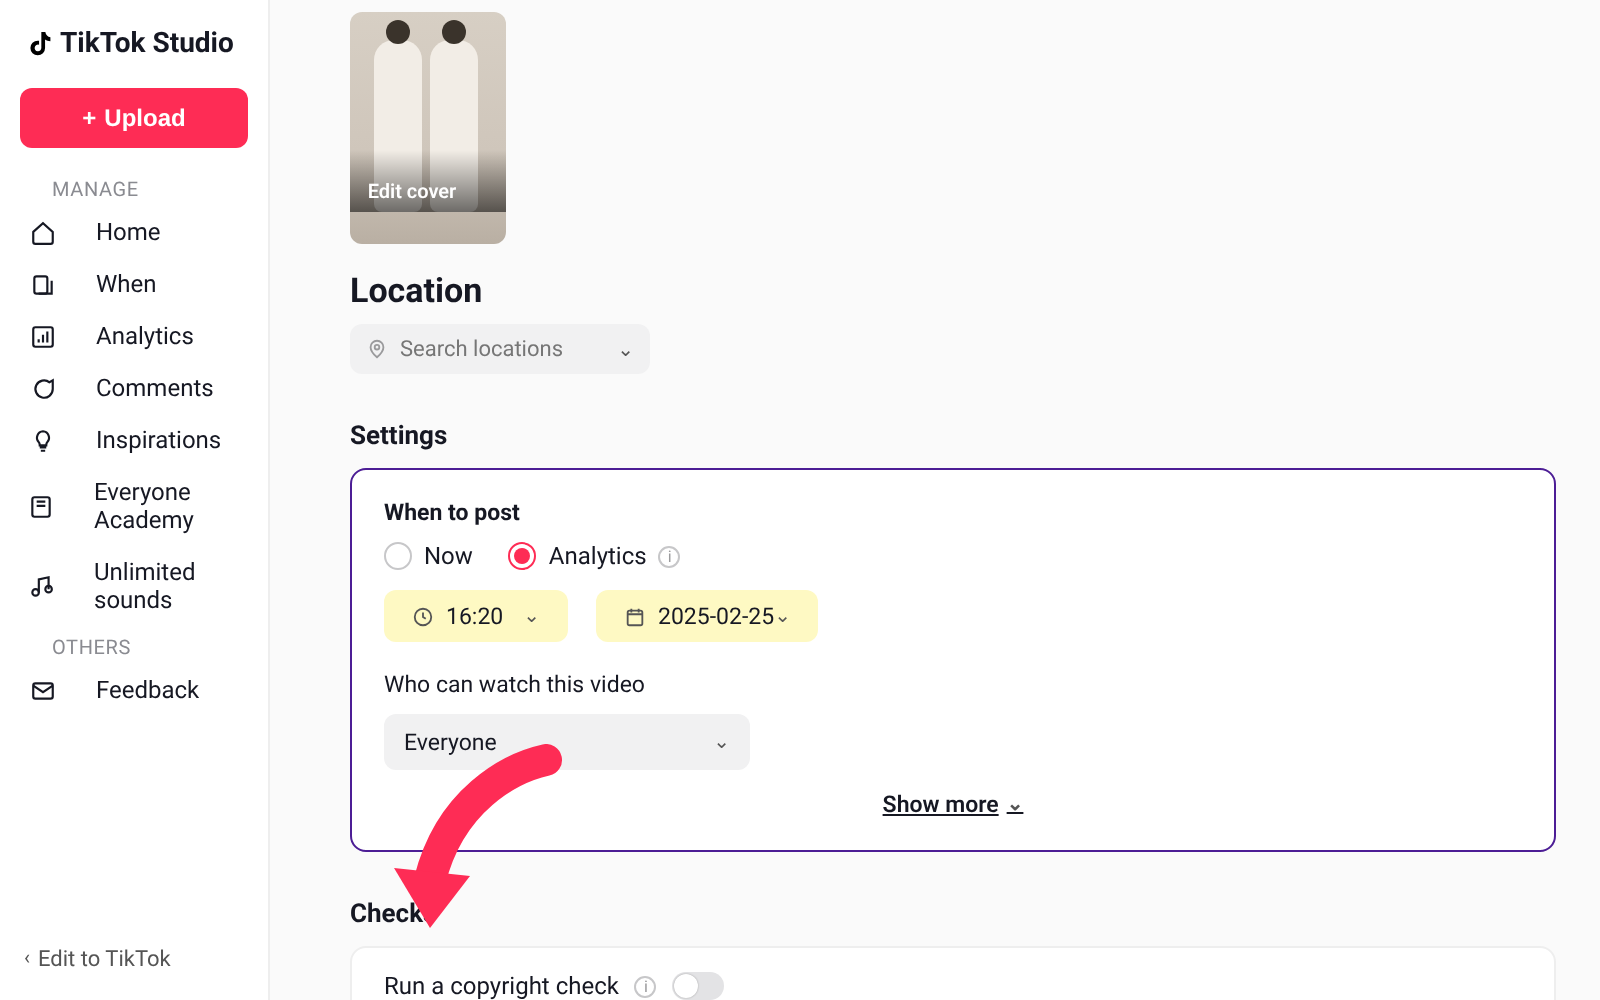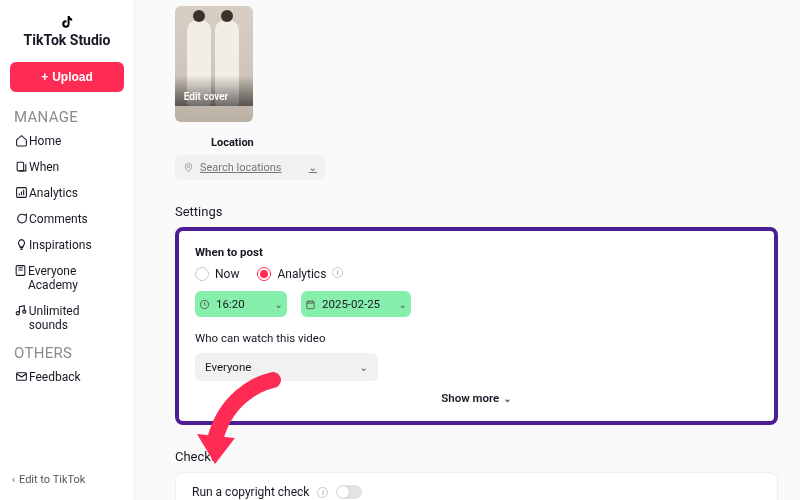--- a/index.html
+++ b/index.html
@@ -1,54 +1,54 @@
 <!DOCTYPE html>
 <html><head>
 <meta charset="utf-8">
 <style>
   * { box-sizing: border-box; margin: 0; padding: 0; }
   body { font-family: -apple-system, BlinkMacSystemFont, "Segoe UI", Roboto, Helvetica, Arial, sans-serif; background: #fafafa; color: #161823; width: 800px; height: 500px; overflow: hidden; position: relative; }
   .app { display: flex; height: 100%; }
   
   .sidebar { width: 135px; background: #fff; border-right: 1px solid #eee; display: flex; flex-direction: column; padding: 10px 8px 0 8px; }
-  .logo { display: flex; align-items: center; gap: 2px; font-weight: 700; font-size: 14px; padding: 4px 4px 8px 4px; flex-direction: column; }
+  .logo { display: flex; align-items: center; gap: 2px; font-weight: 700; font-size: 14px; padding: 4px 4px 8px 4px; }
   .logo svg { width: 16px; height: 16px; }
   .upload-btn { background: #fe2c55; color: #fff; border: none; border-radius: 6px; font-weight: 600; font-size: 12px; padding: 8px 0; cursor: pointer; display: flex; align-items: center; justify-content: center; gap: 4px; margin: 6px 2px 10px 2px; }
-  .section-label { font-size: 15px; letter-spacing: 0.3px; color: #8a8b91; text-transform: uppercase; padding: 6px 6px 2px 6px; }
-  .nav-item { display: flex; align-items: flex-start; gap: 1px; font-size: 12px; color: #161823; padding: 6px 6px; border-radius: 6px; cursor: pointer; }
+  .section-label { font-size: 10px; letter-spacing: 0.3px; color: #8a8b91; text-transform: uppercase; padding: 6px 6px 2px 6px; margin-left: 12px; }
+  .nav-item { display: flex; align-items: center; gap: 20px; font-size: 12px; color: #161823; padding: 6px 6px; border-radius: 6px; cursor: pointer; }
   .nav-item .icon { width: 14px; display: inline-flex; align-items: center; justify-content: center; color: #161823; }
   .sidebar-spacer { flex: 1; }
   .back-link { font-size: 11px; color: #555; padding: 10px 4px 14px 4px; display: flex; align-items: center; gap: 4px; cursor: pointer; }
   
   .main { flex: 1; overflow: auto; padding: 0 22px 22px 40px; background: #fafafa; }
   .cover-wrap { margin-top: 6px; }
   .cover { width: 78px; height: 116px; border-radius: 6px; background: linear-gradient(180deg,#d7cfc4 0%, #cfc6bb 60%, #b9afa3 100%); position: relative; overflow: hidden; cursor: pointer; }
   .fig { position: absolute; top: 14px; width: 24px; height: 86px; border-radius: 10px 10px 4px 4px; background: #f2ede6; }
   .fig::before { content:""; position:absolute; top:-10px; left:50%; transform:translateX(-50%); width:12px; height:12px; background:#3a332b; border-radius:50%; }
   .fig1 { left: 12px; }
   .fig2 { left: 40px; }
   .cover-label { position: absolute; left: 0; right: 0; bottom: 16px; text-align: center; font-size: 10px; font-weight: 600; color: #fff; background: linear-gradient(0deg, rgba(0,0,0,.55), rgba(0,0,0,0)); padding: 16px 16px 4px 0; }
-  .field-label { font-weight: 700; font-size: 11px; margin-top: 14px; margin-bottom: 6px; margin-left: 36px; }
-  .search-loc { display: flex; align-items: center; justify-content: space-between; width: 150px; background: #f1f1f2; border-radius: 6px; padding: 6px 8px; font-size: 11px; color: #767676; cursor: pointer; text-decoration: underline; }
+  .field-label { font-weight: 700; font-size: 17px; margin-top: 14px; margin-bottom: 6px; }
+  .search-loc { display: flex; align-items: center; justify-content: space-between; width: 150px; background: #f1f1f2; border-radius: 6px; padding: 6px 8px; font-size: 11px; color: #767676; cursor: pointer; }
   .search-loc .left { display: flex; align-items: center; gap: 6px; }
-  .section-heading { font-weight: 400; font-size: 13px; margin-top: 24px; margin-bottom: 8px; }
-  .card { background: #fff; border: 4px solid #4c1d95; border-radius: 8px; padding: 14px 16px; }
+  .section-heading { font-weight: 700; font-size: 13px; margin-top: 24px; margin-bottom: 8px; }
+  .card { background: #fff; border: 1px solid #4c1d95; border-radius: 8px; padding: 14px 16px; }
   .card-label { font-weight: 700; font-size: 11.5px; margin-bottom: 8px; }
   .radios { display: flex; align-items: center; gap: 18px; margin-bottom: 10px; }
-  .radio { display: flex; align-items: flex-start; gap: 6px; font-size: 12px; cursor: pointer; }
+  .radio { display: flex; align-items: center; gap: 6px; font-size: 12px; cursor: pointer; }
   .radio-outline { width: 14px; height: 14px; border: 1.5px solid #c7c7c9; border-radius: 50%; display: inline-flex; align-items: center; justify-content: center; }
   .radio.selected .radio-outline { border-color: #fe2c55; }
   .radio.selected .radio-outline::after { content:""; width:8px; height:8px; background:#fe2c55; border-radius:50%; }
   .info-icon { width: 11px; height: 11px; border: 1px solid #c7c7c9; border-radius: 50%; color: #9a9a9c; font-size: 8px; display:inline-flex; align-items:center; justify-content:center; }
   .pickers { display: flex; gap: 14px; margin-bottom: 14px; }
-  .picker { display: flex; align-items: center; justify-content: space-between; background: #86efac; border-radius: 6px; padding: 6px 4px; font-size: 11.5px; min-width: 92px; cursor: pointer; }
+  .picker { display: flex; align-items: center; justify-content: space-between; background: #fef9c3; border-radius: 6px; padding: 6px 14px; font-size: 11.5px; min-width: 92px; cursor: pointer; }
   .picker .left { display: flex; align-items: center; gap: 6px; }
   .card-label2 { font-weight: 400; font-size: 11.5px; margin-bottom: 8px; }
   .select { display: flex; align-items: center; justify-content: space-between; width: 183px; background: #f1f1f2; border-radius: 6px; padding: 7px 10px; font-size: 11.5px; cursor: pointer; }
-  .show-more { text-align: right; font-size: 11.5px; color: #161823; font-weight: 600; padding: 10px 0 2px; cursor: pointer; display:flex; align-items:center; justify-content:center; gap:4px; }
+  .show-more { text-align: right; font-size: 11.5px; color: #161823; font-weight: 600; padding: 10px 0 2px; cursor: pointer; display:flex; align-items:center; justify-content:center; gap:4px;text-decoration:underline; }
   .checks-row { display: flex; align-items: center; gap: 8px; font-size: 12px; background:#fff; border:1px solid #eee; border-radius:8px; padding: 12px 16px; }
   .toggle { width: 26px; height: 14px; background: #e3e3e5; border-radius: 999px; position: relative; cursor: pointer; }
   .toggle::after { content:""; position:absolute; top:1px; left:1px; width:12px; height:12px; background:#fff; border-radius:50%; box-shadow:0 0 1px rgba(0,0,0,.3); }
   
   .arrow-overlay { position: absolute; left: 185px; top: 372px; width: 110px; height: 100px; pointer-events: none; }
   .chev { font-size: 10px; color: #555; }
 </style>
 </head>
 <body>
 

